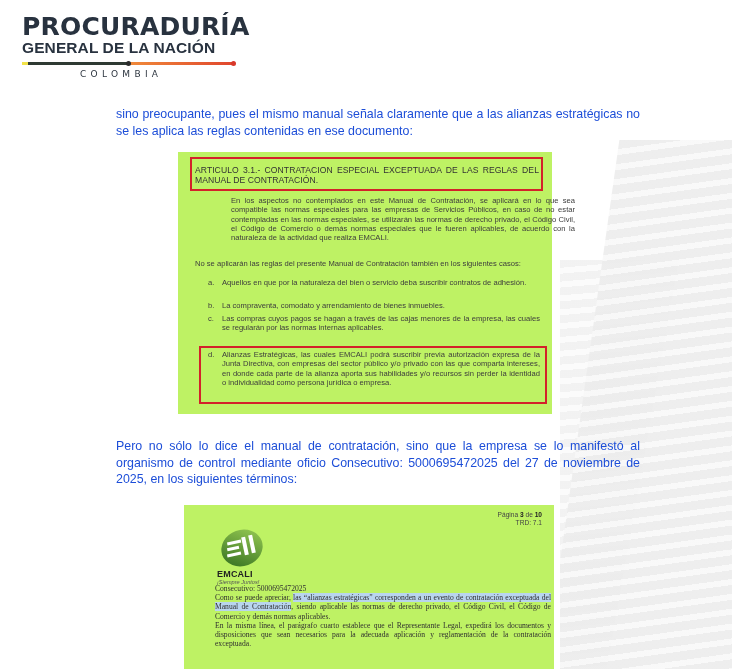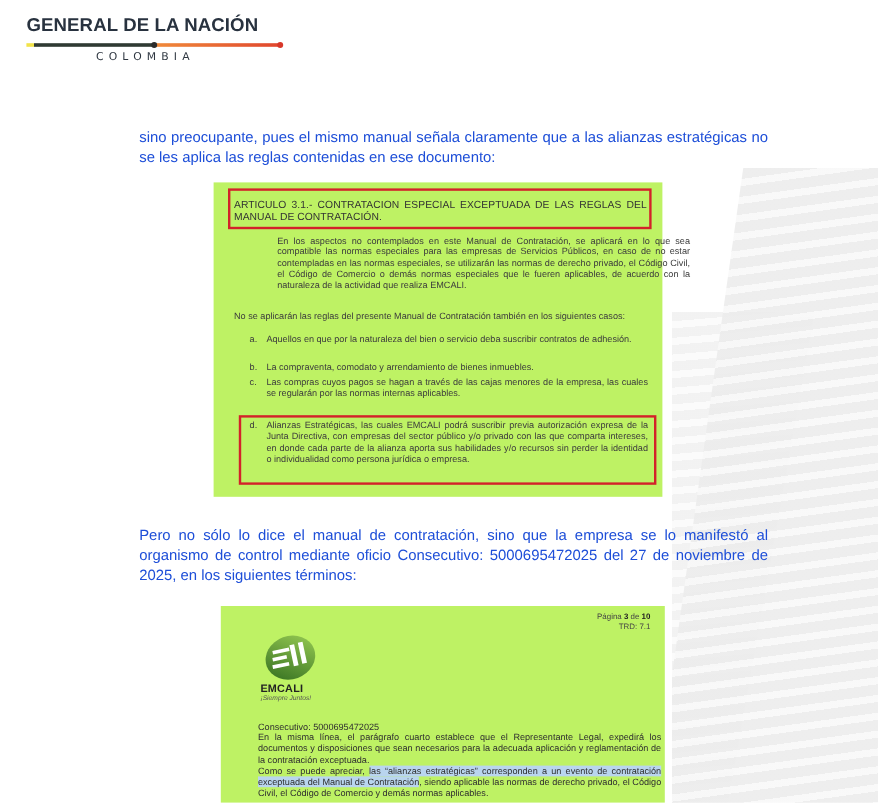--- a/index.html
+++ b/index.html
@@ -99,34 +99,35 @@
     }
     .scan2 .pg b { color: #222; }
     .scan2 .emcali-logo { position: absolute; left: 34px; top: 22px; width: 48px; height: 42px; }
     .scan2 .emcali-name {
       position: absolute; left: 33px; top: 64px; font-size: 9px; font-weight: bold; color: #222; letter-spacing: 0.2px;
     }
     .scan2 .emcali-tag {
       position: absolute; left: 33px; top: 74px; font-size: 5.6px; font-style: italic; color: #555;
     }
     .scan2 .body {
-      position: absolute; left: 31px; top: 96px; width: 336px;
-      font-size: 7.6px; line-height: 9.2px; color: #2f2f2f; text-align: justify;
+      position: absolute; left: 31px; top: 79px; width: 336px;
+      font-size: 7.6px; line-height: 9.2px; color: #2f2f2f; text-align: justify; font-family: Liberation Serif, serif;
     }
     .scan2 .hl { background: #b9d5ee; }
   </style>
 </head>
 <body>
 
 <div class="watermark">
   <div class="tower2"></div>
   <div class="tower"></div>
 </div>
 
 <div class="logo">
+  <div class="l1">PROCURADURÍA</div>
   <div class="l2">GENERAL DE LA NACIÓN</div>
   <div class="bar">
     <div class="seg1"></div>
       <div class="seg2"></div>
     <div class="dot1"></div>
       <div class="dot2"></div>
   </div>
   <div class="l3">COLOMBIA</div>
 </div>
 
@@ -177,16 +178,16 @@
     <rect x="9" y="14" width="14" height="3" fill="#fff" transform="rotate(-12 16 15)"></rect>
     <rect x="9" y="20" width="12" height="3" fill="#fff" transform="rotate(-12 15 21)"></rect>
     <rect x="9" y="26" width="14" height="3" fill="#fff" transform="rotate(-12 16 27)"></rect>
     <rect x="25" y="10" width="4" height="18" fill="#fff" transform="rotate(-12 27 19)"></rect>
     <rect x="32" y="8" width="4" height="18" fill="#fff" transform="rotate(-12 34 17)"></rect>
   </svg>
   <div class="emcali-name">EMCALI</div>
   <div class="emcali-tag">¡Siempre Juntos!</div>
   <div class="body">
     <div>Consecutivo: 5000695472025</div>
+    <div><span>Como se puede apreciar, </span><span class="hl">las “alianzas estratégicas” corresponden a un evento de contratación exceptuada del Manual de Contratación</span><span>, siendo aplicable las normas de derecho privado, el Código Civil, el Código de Comercio y demás normas aplicables.</span></div>
     <div>En la misma línea, el parágrafo cuarto establece que el Representante Legal, expedirá los documentos y disposiciones que sean necesarios para la adecuada aplicación y reglamentación de la contratación exceptuada.</div>
-    <div><span>Como se puede apreciar, </span><span class="hl">las “alianzas estratégicas” corresponden a un evento de contratación exceptuada del Manual de Contratación</span><span>, siendo aplicable las normas de derecho privado, el Código Civil, el Código de Comercio y demás normas aplicables.</span></div>
   </div>
 </div>
 
 </body></html>

